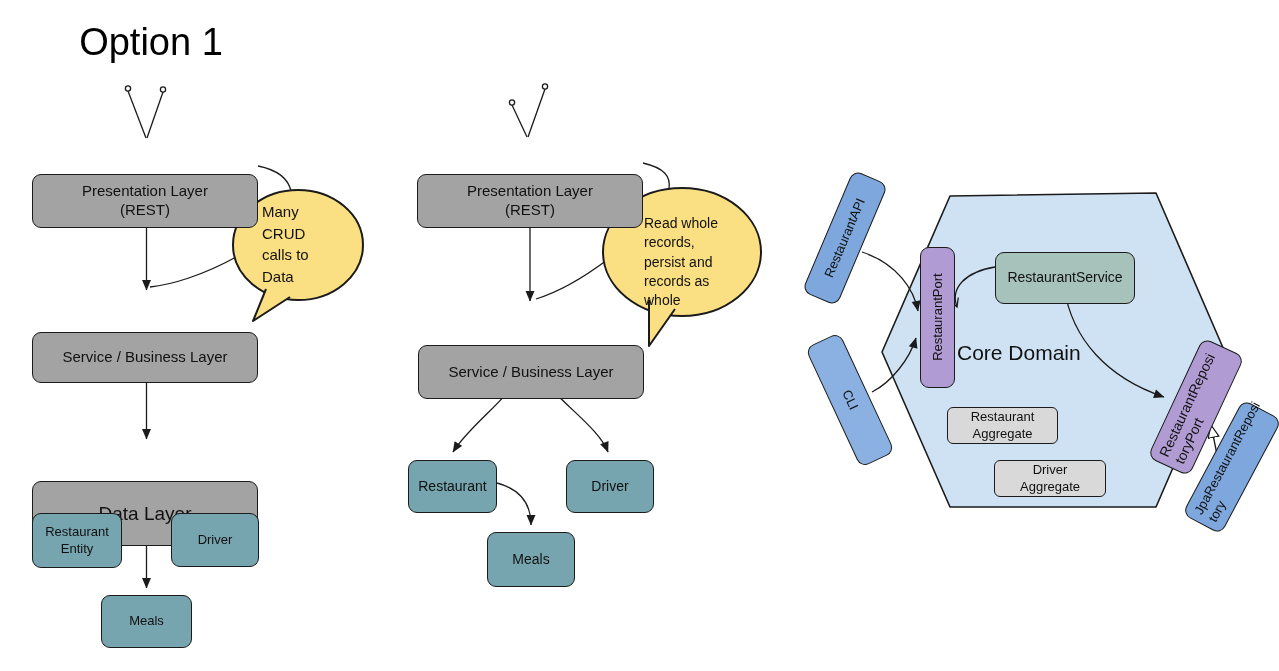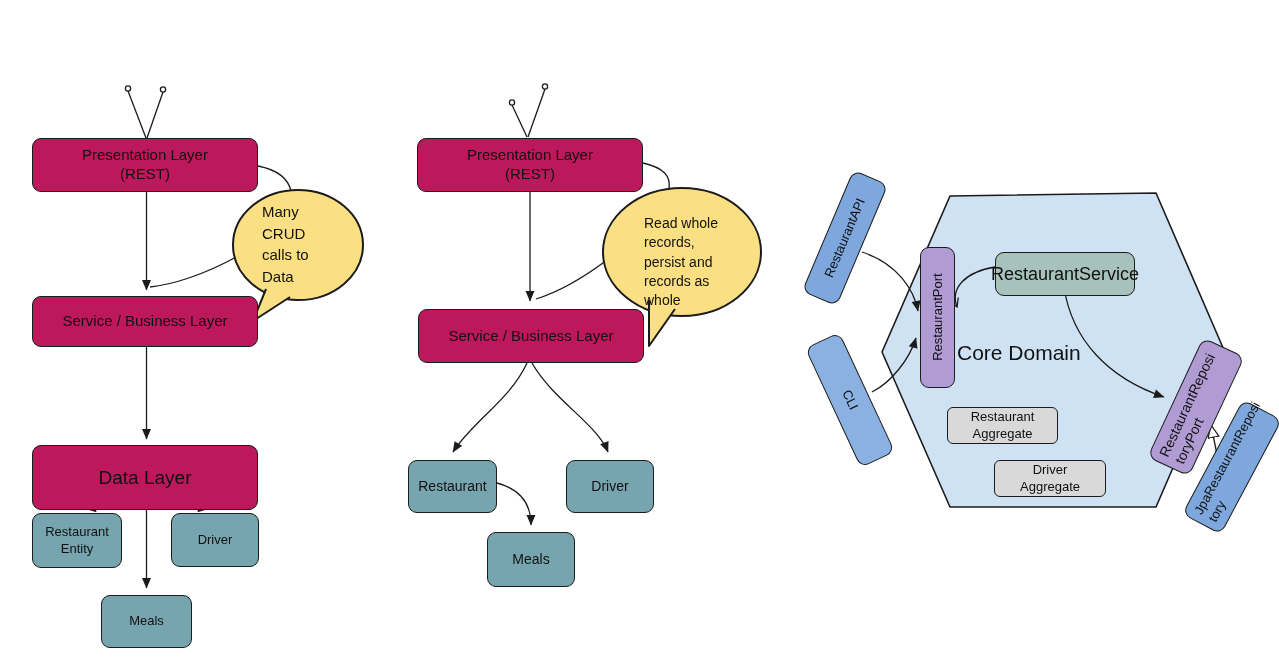--- a/index.html
+++ b/index.html
@@ -11,21 +11,21 @@
   .title{
     position:absolute;transform:translateX(-50%);white-space:nowrap;
     font-size:38px;line-height:1.05;color:#000;
   }
   .box{
     position:absolute;box-sizing:border-box;border:1.6px solid #1b1b1b;border-radius:9px;
     display:flex;flex-direction:column;align-items:center;justify-content:center;
     text-align:center;line-height:1.25;
   }
   .ln{display:block;}
-  .layer-fill{background:#be185d;}
+  .layer-fill{background:#a3a3a3;margin-top:36px;}
   .entity-fill{background:#76a5af;}
   .adapter-fill{background:#7da7dd;}
   .adapter-fill-lt{background:#8ab1e2;}
   .port-fill{background:#b09bd3;}
   .service-fill{background:#a6c2bb;}
   .aggregate-fill{background:#d9d9d9;}
   .rot{transform-origin:50% 50%;}
   .bubble-text{position:absolute;white-space:nowrap;}
   .port-label{transform:rotate(-90deg);white-space:nowrap;}
   .two-line-left{align-items:flex-start;text-align:left;padding-left:7px;}
@@ -95,20 +95,21 @@
     <g>
       <ellipse cx="298" cy="245" rx="65" ry="55" fill="#fbdf83" stroke="#1b1b1b" stroke-width="2"></ellipse>
       <path d="M266,289 L253,321 L290,297" fill="#fbdf83" stroke="#1b1b1b" stroke-width="2" stroke-linejoin="round"></path>
     </g>
     <g>
       <ellipse cx="682" cy="252" rx="79" ry="64" fill="#fbdf83" stroke="#1b1b1b" stroke-width="2"></ellipse>
       <path d="M649,300 L649,346 L675,309" fill="#fbdf83" stroke="#1b1b1b" stroke-width="2" stroke-linejoin="round"></path>
     </g>
   </svg>
 
+  <div class="title" style="left:151px;top:23px">Option 1</div>
 
   <div class="box layer-fill" style="left:32px;top:138px;width:226px;height:54px;font-size:15px">
     <span class="ln">Presentation Layer</span>
     <span class="ln">(REST)</span>
   </div>
   <div class="box layer-fill" style="left:32px;top:296px;width:226px;height:51px;font-size:15px">
     <span class="ln">Service / Business Layer</span>
   </div>
   <div class="box layer-fill" style="left:32px;top:445px;width:226px;height:65px;font-size:19px">
     <span class="ln">Data Layer</span>
@@ -161,21 +162,21 @@
   </div>
 
   <div class="box adapter-fill-lt rot" style="left:784px;top:381px;width:132px;height:38px;font-size:13px;transform:rotate(65deg)">
     <span class="ln">CLI</span>
   </div>
 
   <div class="box port-fill" style="left:920px;top:247px;width:35px;height:141px;font-size:13px">
     <span class="port-label">RestaurantPort</span>
   </div>
 
-  <div class="box service-fill" style="left:995px;top:252px;width:140px;height:44px;font-size:18px">
+  <div class="box service-fill" style="left:995px;top:252px;width:140px;height:52px;font-size:14px">
     <span class="ln">RestaurantService</span>
   </div>
 
   <div class="box aggregate-fill" style="left:947px;top:407px;width:111px;height:37px;font-size:13px;border-radius:6px;border-width:1.3px">
     <span class="ln">Restaurant</span>
     <span class="ln">Aggregate</span>
   </div>
   <div class="box aggregate-fill" style="left:994px;top:460px;width:112px;height:37px;font-size:13px;border-radius:6px;border-width:1.3px">
     <span class="ln">Driver</span>
     <span class="ln">Aggregate</span>

